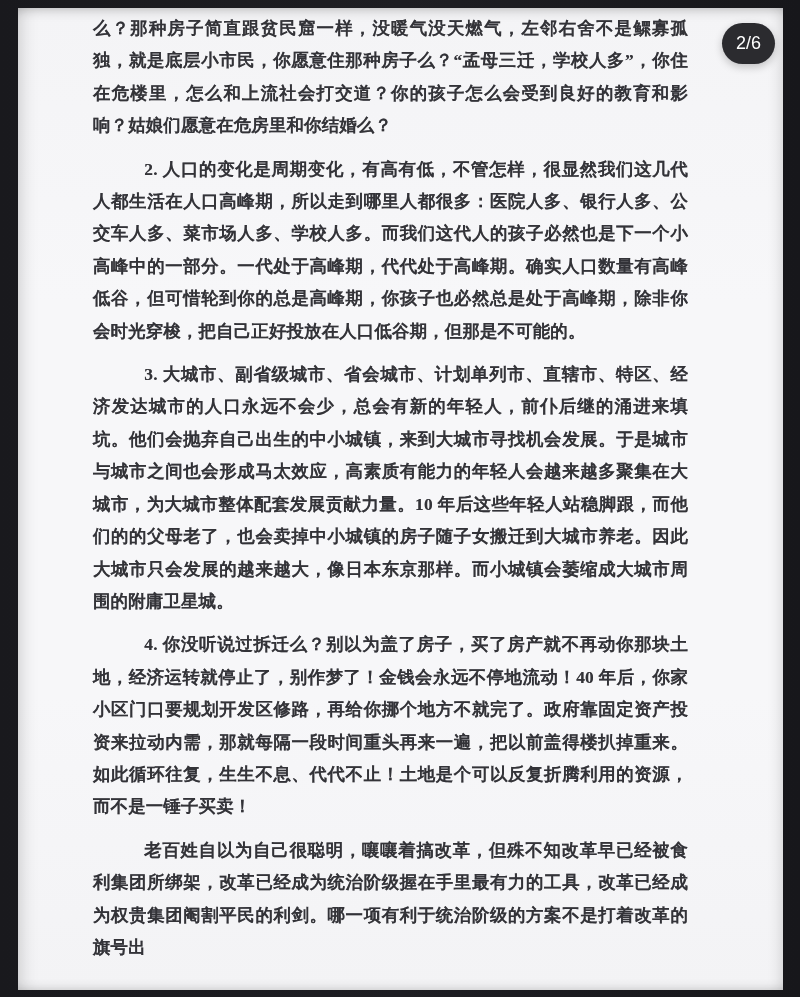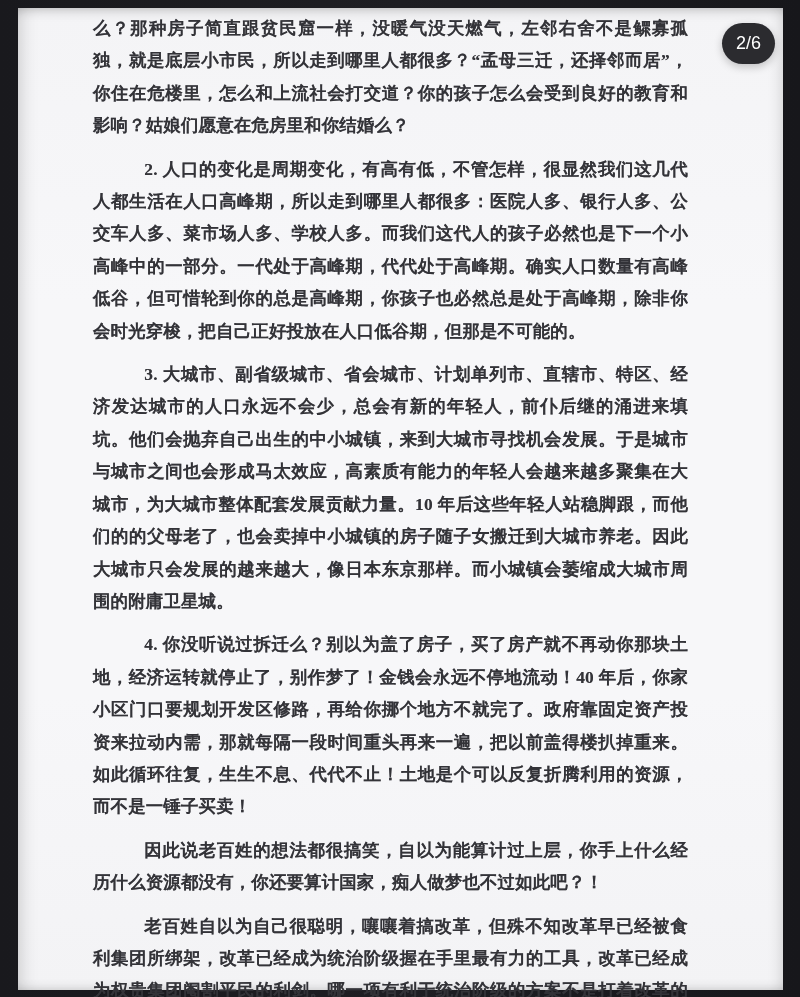--- a/index.html
+++ b/index.html
@@ -66,24 +66,23 @@
     font-weight: 400;
     box-shadow: 0 3px 8px rgba(0,0,0,0.22);
   }
 </style>
 </head>
 <body>
 
 <div class="photo-viewer">
   <div class="paper">
     <div class="text-block">
-        <p class="para">么？那种房子简直跟贫民窟一样，没暖气没天燃气，左邻右舍不是鳏寡孤独，就是底层小市民，所以走到哪里人都很多？“孟母三迁，还择邻而居”，你住在危楼里，怎么和上流社会打交道？你的孩子怎么会受到良好的教育和影响？姑娘们愿意在危房里和你结婚么？</p>
+        <p class="para">么？那种房子简直跟贫民窟一样，没暖气没天燃气，左邻右舍不是鳏寡孤独，就是底层小市民，你愿意住那种房子么？“孟母三迁，学校人多”，你住在危楼里，怎么和上流社会打交道？你的孩子怎么会受到良好的教育和影响？姑娘们愿意在危房里和你结婚么？</p>
         <p class="para indent">2. 人口的变化是周期变化，有高有低，不管怎样，很显然我们这几代人都生活在人口高峰期，所以走到哪里人都很多：医院人多、银行人多、公交车人多、菜市场人多、学校人多。而我们这代人的孩子必然也是下一个小高峰中的一部分。一代处于高峰期，代代处于高峰期。确实人口数量有高峰低谷，但可惜轮到你的总是高峰期，你孩子也必然总是处于高峰期，除非你会时光穿梭，把自己正好投放在人口低谷期，但那是不可能的。</p>
         <p class="para indent">3. 大城市、副省级城市、省会城市、计划单列市、直辖市、特区、经济发达城市的人口永远不会少，总会有新的年轻人，前仆后继的涌进来填坑。他们会抛弃自己出生的中小城镇，来到大城市寻找机会发展。于是城市与城市之间也会形成马太效应，高素质有能力的年轻人会越来越多聚集在大城市，为大城市整体配套发展贡献力量。10 年后这些年轻人站稳脚跟，而他们的的父母老了，也会卖掉中小城镇的房子随子女搬迁到大城市养老。因此大城市只会发展的越来越大，像日本东京那样。而小城镇会萎缩成大城市周围的附庸卫星城。</p>
         <p class="para indent">4. 你没听说过拆迁么？别以为盖了房子，买了房产就不再动你那块土地，经济运转就停止了，别作梦了！金钱会永远不停地流动！40 年后，你家小区门口要规划开发区修路，再给你挪个地方不就完了。政府靠固定资产投资来拉动内需，那就每隔一段时间重头再来一遍，把以前盖得楼扒掉重来。如此循环往复，生生不息、代代不止！土地是个可以反复折腾利用的资源，而不是一锤子买卖！</p>
-        <p class="para indent">因此说老百姓的想法都很搞笑，自以为能算计过上层，你手上什么经历什么资源都没有，你还要算计国家，痴人做梦也不过如此吧？！</p>
         <p class="para indent">老百姓自以为自己很聪明，嚷嚷着搞改革，但殊不知改革早已经被食利集团所绑架，改革已经成为统治阶级握在手里最有力的工具，改革已经成为权贵集团阉割平民的利剑。哪一项有利于统治阶级的方案不是打着改革的旗号出</p>
       </div>
   </div>
   <div class="page-badge">
     <span>2/6</span>
   </div>
 </div>
 
 </body></html>

